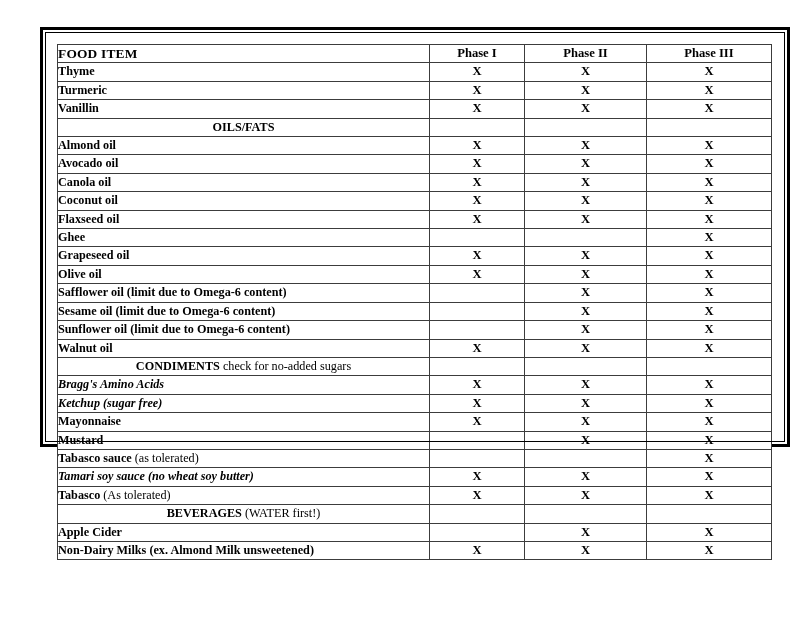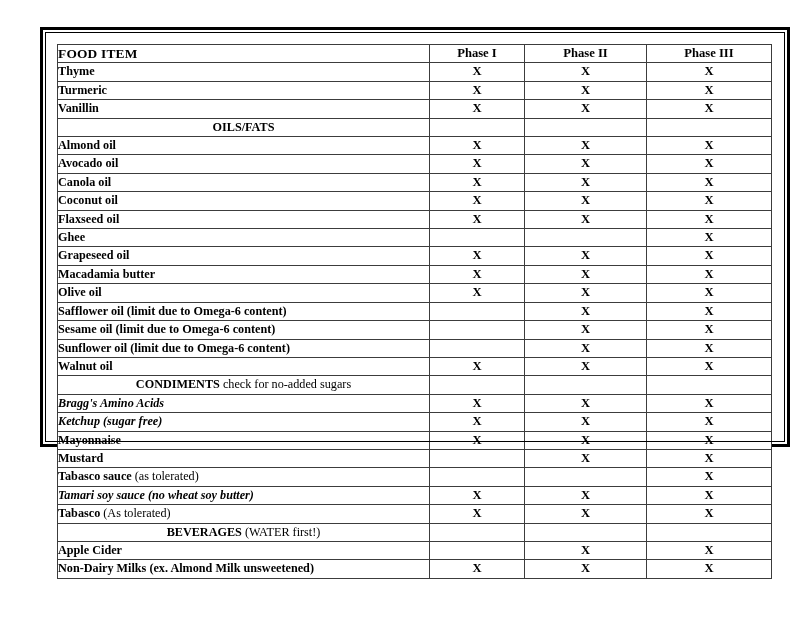--- a/index.html
+++ b/index.html
@@ -185,26 +185,20 @@
           <td class="mark-cell sep-left"></td>
           <td class="mark-cell sep-left">X</td>
         </tr>
         <tr class="item-row">
           <td class="item-cell"><span>Grapeseed oil</span></td>
           <td class="mark-cell sep-left">X</td>
           <td class="mark-cell sep-left">X</td>
           <td class="mark-cell sep-left">X</td>
         </tr>
         <tr class="item-row">
-          <td class="item-cell"><span>Macadamia butter</span></td>
-          <td class="mark-cell sep-left">X</td>
-          <td class="mark-cell sep-left">X</td>
-          <td class="mark-cell sep-left">X</td>
-        </tr>
-        <tr class="item-row">
           <td class="item-cell"><span>Olive oil</span></td>
           <td class="mark-cell sep-left">X</td>
           <td class="mark-cell sep-left">X</td>
           <td class="mark-cell sep-left">X</td>
         </tr>
         <tr class="item-row">
           <td class="item-cell"><span>Safflower oil (limit due to Omega-6 content)</span></td>
           <td class="mark-cell sep-left"></td>
           <td class="mark-cell sep-left">X</td>
           <td class="mark-cell sep-left">X</td>

